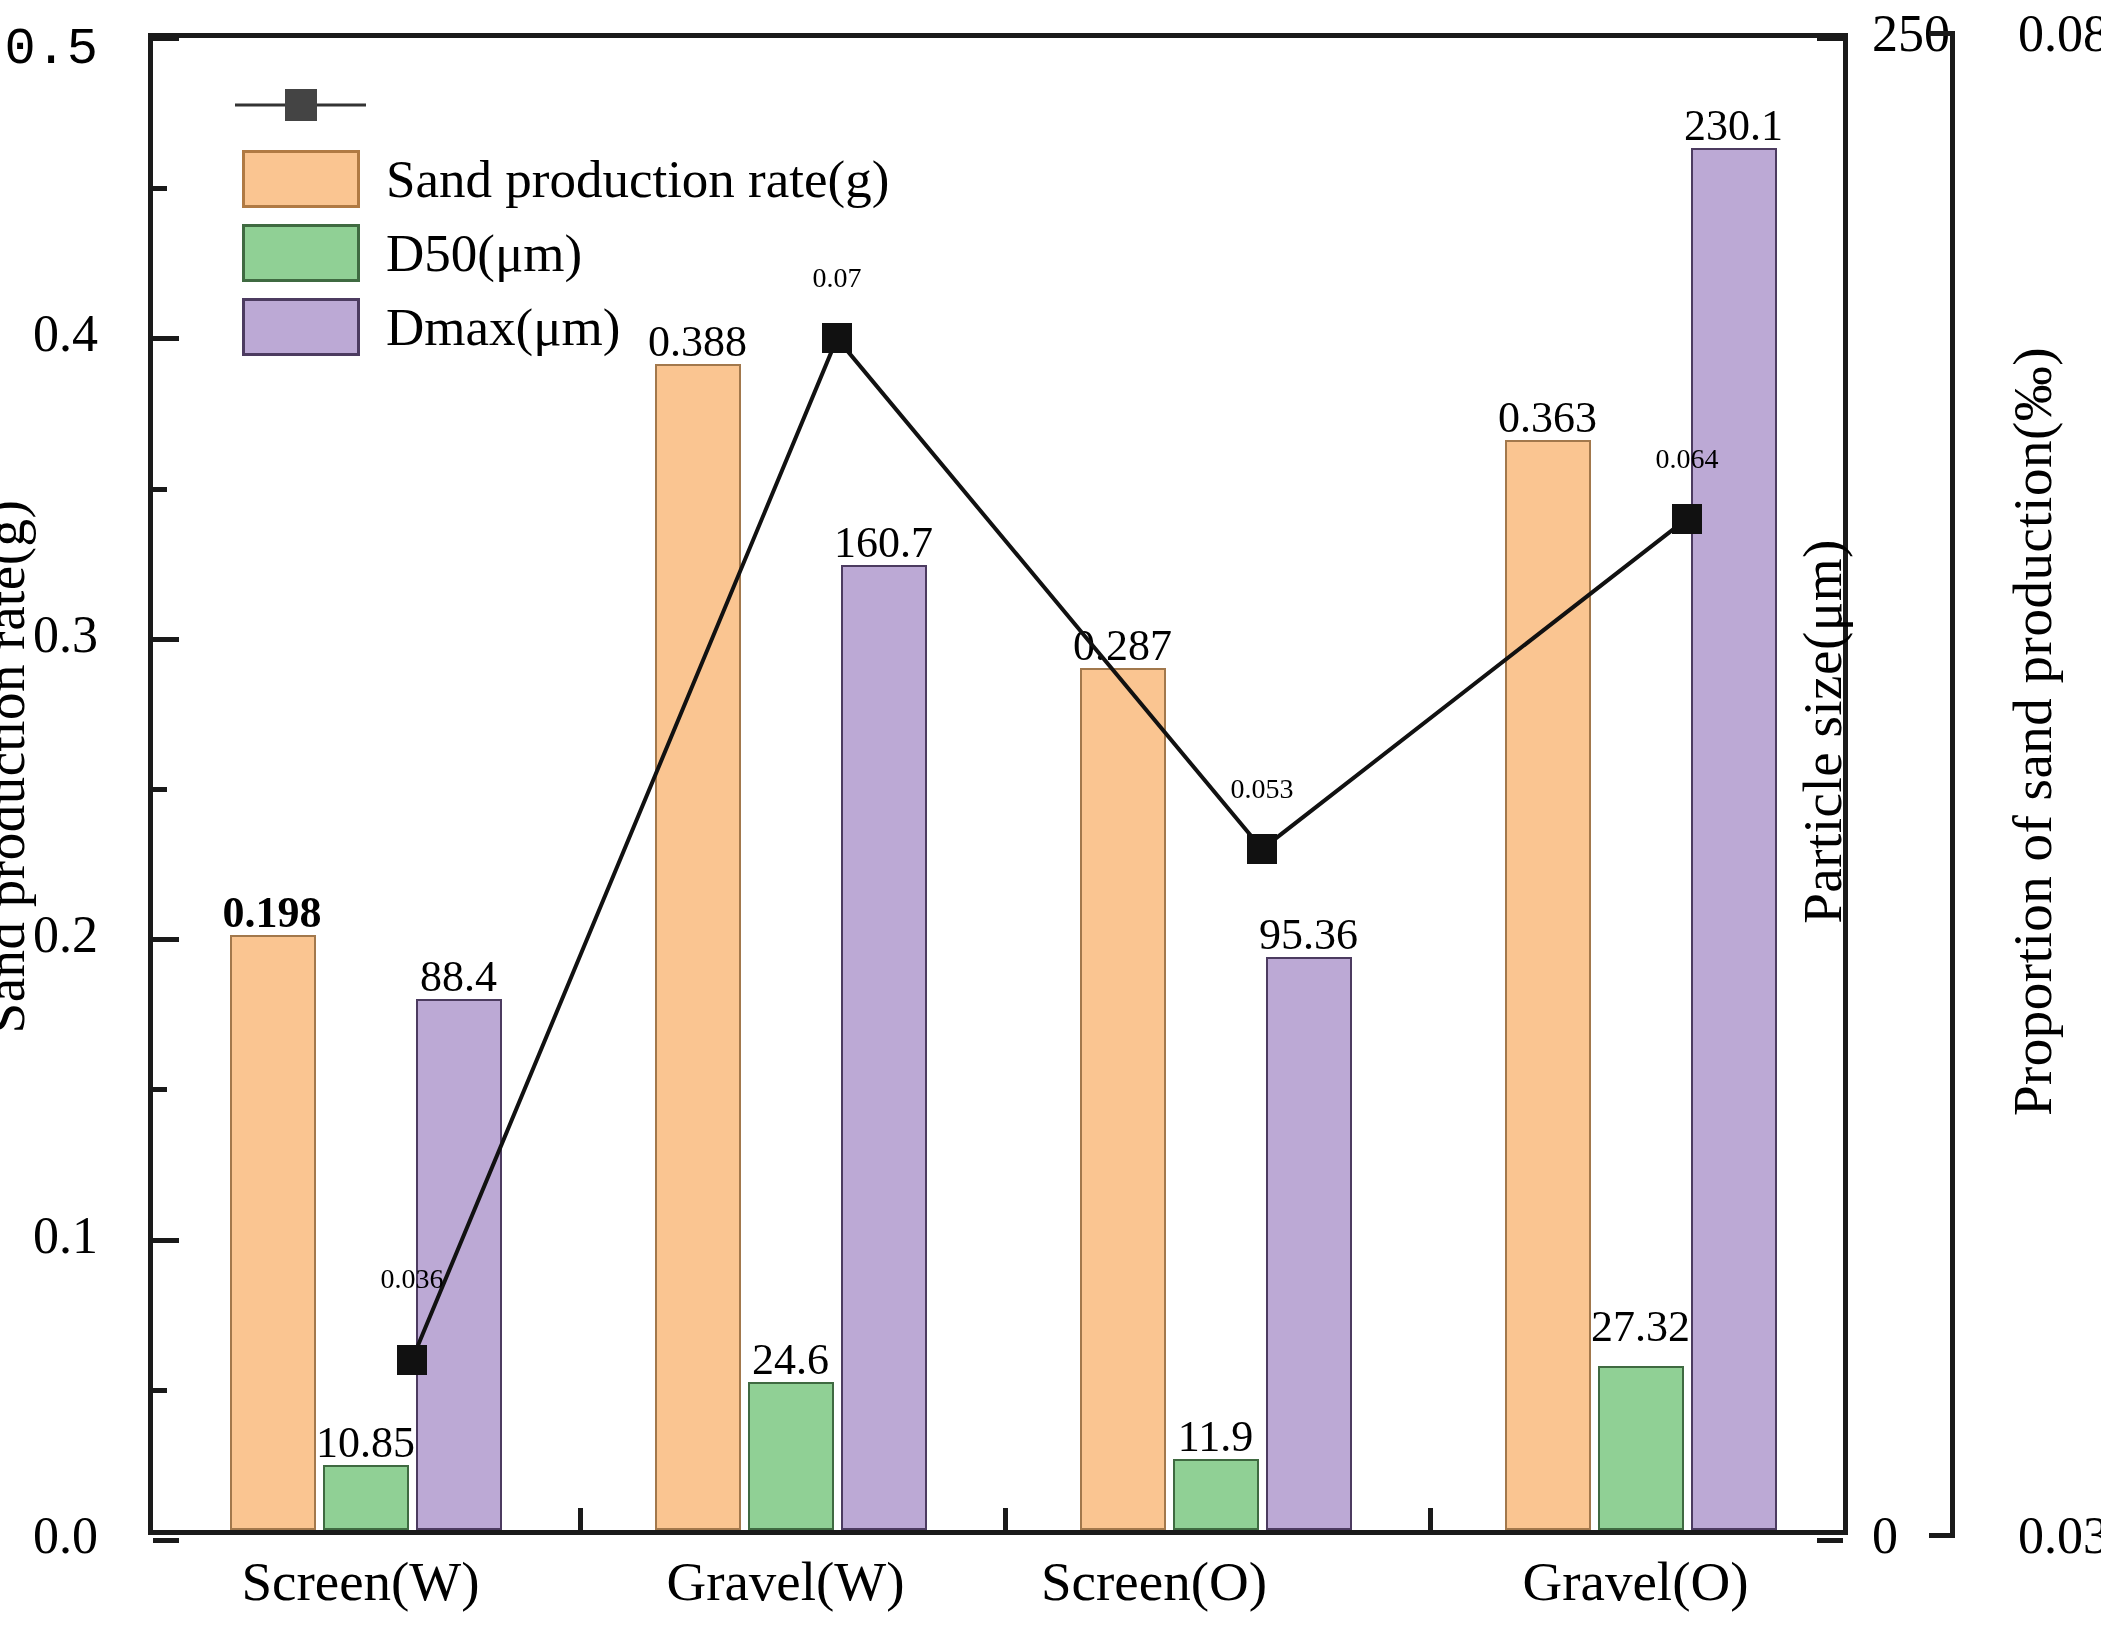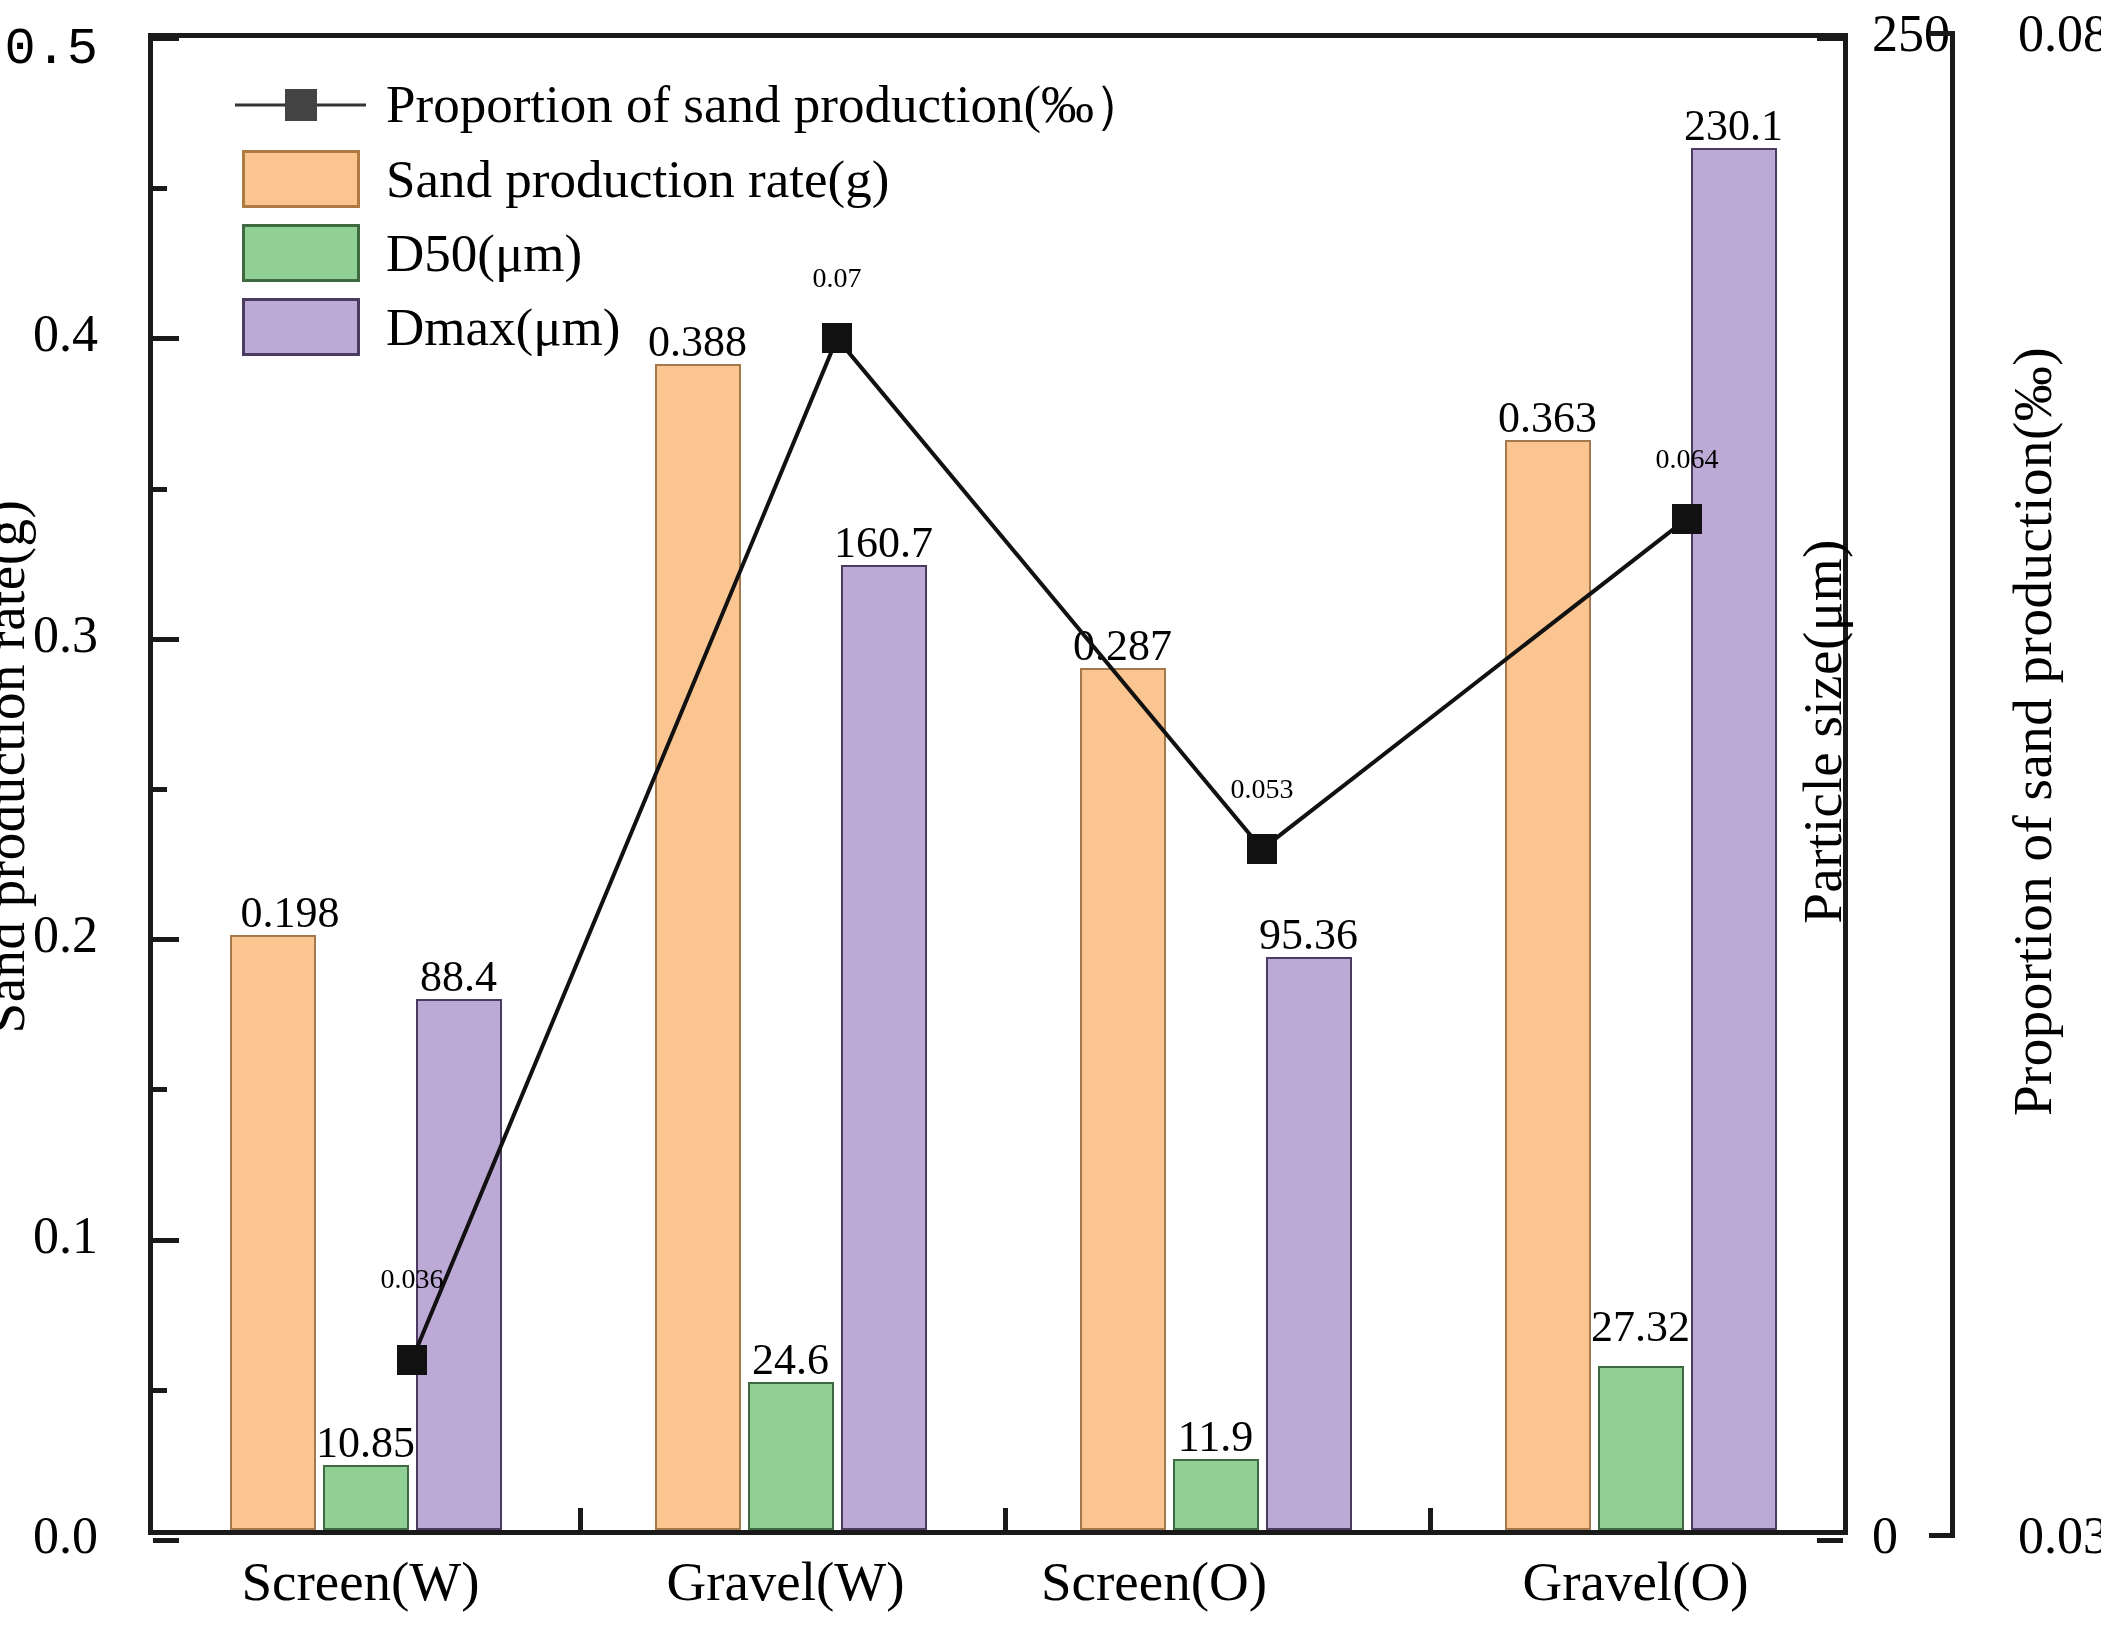--- a/index.html
+++ b/index.html
@@ -145,21 +145,21 @@
       <div class="tick left" style="top: 901.2px; right: 22px;">0.2</div>
       <div class="tick left" style="top: 600.8px; right: 22px;">0.3</div>
       <div class="tick left" style="top: 300.4px; right: 22px;">0.4</div>
       <div class="tick left" style="top: 16px; right: 22px; font-family: Liberation Mono, monospace;">0.5</div>
     </div>
 
   <div id="plot">
     <div id="plotinner">
       <div id="bars">
           <div class="bar orange" style="left: 76.5px; width: 86px; height: 594.792px;"></div>
-          <div class="blabel" style="left: 137px; top: 849.208px;">0.198</div>
+          <div class="blabel" style="left: 119px; top: 849.208px; font-weight: bold;">0.198</div>
           <div class="bar green" style="left: 169.5px; width: 86px; height: 65.1868px;"></div>
           <div class="blabel" style="left: 212.5px; top: 1378.81px;">10.85</div>
           <div class="bar purple" style="left: 262.5px; width: 86px; height: 531.107px;"></div>
           <div class="blabel" style="left: 305.5px; top: 912.893px;">88.4</div>
           <div class="bar orange" style="left: 501.5px; width: 86px; height: 1165.55px;"></div>
           <div class="blabel" style="left: 544.5px; top: 278.448px;">0.388</div>
           <div class="bar green" style="left: 594.5px; width: 86px; height: 147.797px;"></div>
           <div class="blabel" style="left: 637.5px; top: 1296.2px;">24.6</div>
           <div class="bar purple" style="left: 687.5px; width: 86px; height: 965.486px;"></div>
           <div class="blabel" style="left: 730.5px; top: 478.514px;">160.7</div>
@@ -214,21 +214,20 @@
     </div>
 
     <div id="legend">
         <div class="lrow">
           <div class="lkey">
             <div class="lineKey">
               <div class="seg"></div>
               <div class="sq"></div>
             </div>
           </div>
-          <div class="ltext">Proportion of sand production(‰）</div>
         </div>
         <div class="lrow">
           <div class="lkey">
             <div class="swatch orange"></div>
           </div>
           <div class="ltext">Sand production rate(g)</div>
         </div>
         <div class="lrow">
           <div class="lkey">
             <div class="swatch green"></div>

